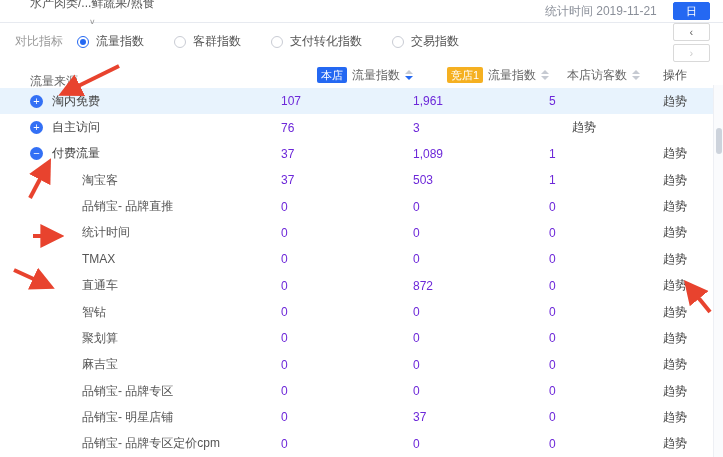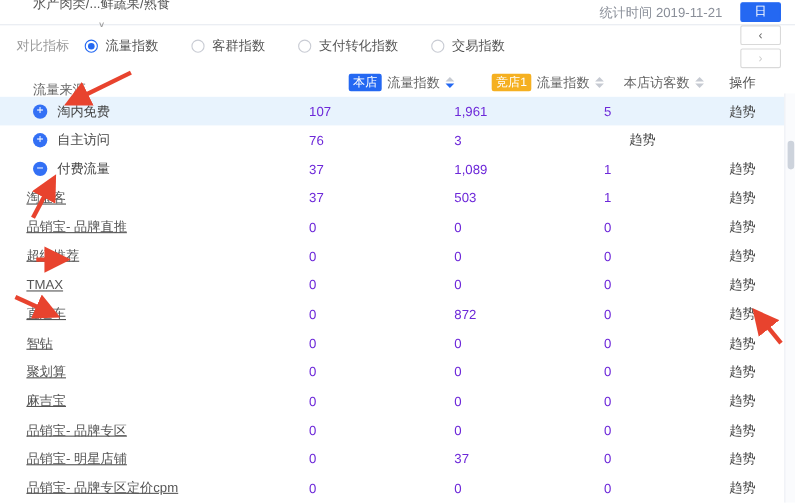--- a/index.html
+++ b/index.html
@@ -45,21 +45,21 @@
   .sort{display:inline-flex;flex-direction:column;gap:2px;cursor:pointer;}
   .sort i{display:block;width:0;height:0;border-left:4px solid transparent;border-right:4px solid transparent;}
   .sort .up{border-bottom:4px solid #c6cad2;}
   .sort .down{border-top:4px solid #c6cad2;}
   .sort.desc .down{border-top-color:#2468f2;}
 
   .tbody{position:absolute;top:88px;left:0;width:713px;bottom:0;display:flex;flex-direction:column;}
   .row{flex:1;}
   .row.highlight{background:#e8f3fd;}
   .cell-name{padding-left:30px;display:flex;align-items:center;gap:9px;color:#444;}
-  .row.sub .cell-name{padding-left:24px;color:#555;text-decoration:underline;}
+  .row.sub .cell-name{padding-left:82px;color:#555;}
   .expander{width:13px;height:13px;border-radius:50%;background:#3370f5;color:#fff;display:inline-flex;
     align-items:center;justify-content:center;font-size:11px;line-height:1;cursor:pointer;flex:0 0 13px;}
   .num{text-align:left;color:#6d28d9;}
   .c1{padding-right:22px;}
   .c2{padding-right:22px;}
   .c3{padding-right:15px;}
   .op-cell{padding-left:23px;}
   .trend{color:#404040;cursor:pointer;}
 
   
@@ -190,21 +190,21 @@
         <div class="cell-name">
           <span>品销宝- 品牌直推</span>
         </div>
         <div class="num c1">0</div>
         <div class="num c2">0</div>
         <div class="num c3">0</div>
         <div class="op-cell"><span class="trend">趋势</span></div>
       </div>
       <div class="row grid-cols sub">
         <div class="cell-name">
-          <span>超级推荐</span>
+          <span>统计时间</span>
         </div>
         <div class="num c1">0</div>
         <div class="num c2">0</div>
         <div class="num c3">0</div>
         <div class="op-cell"><span class="trend">趋势</span></div>
       </div>
       <div class="row grid-cols sub">
         <div class="cell-name">
           <span>TMAX</span>
         </div>

